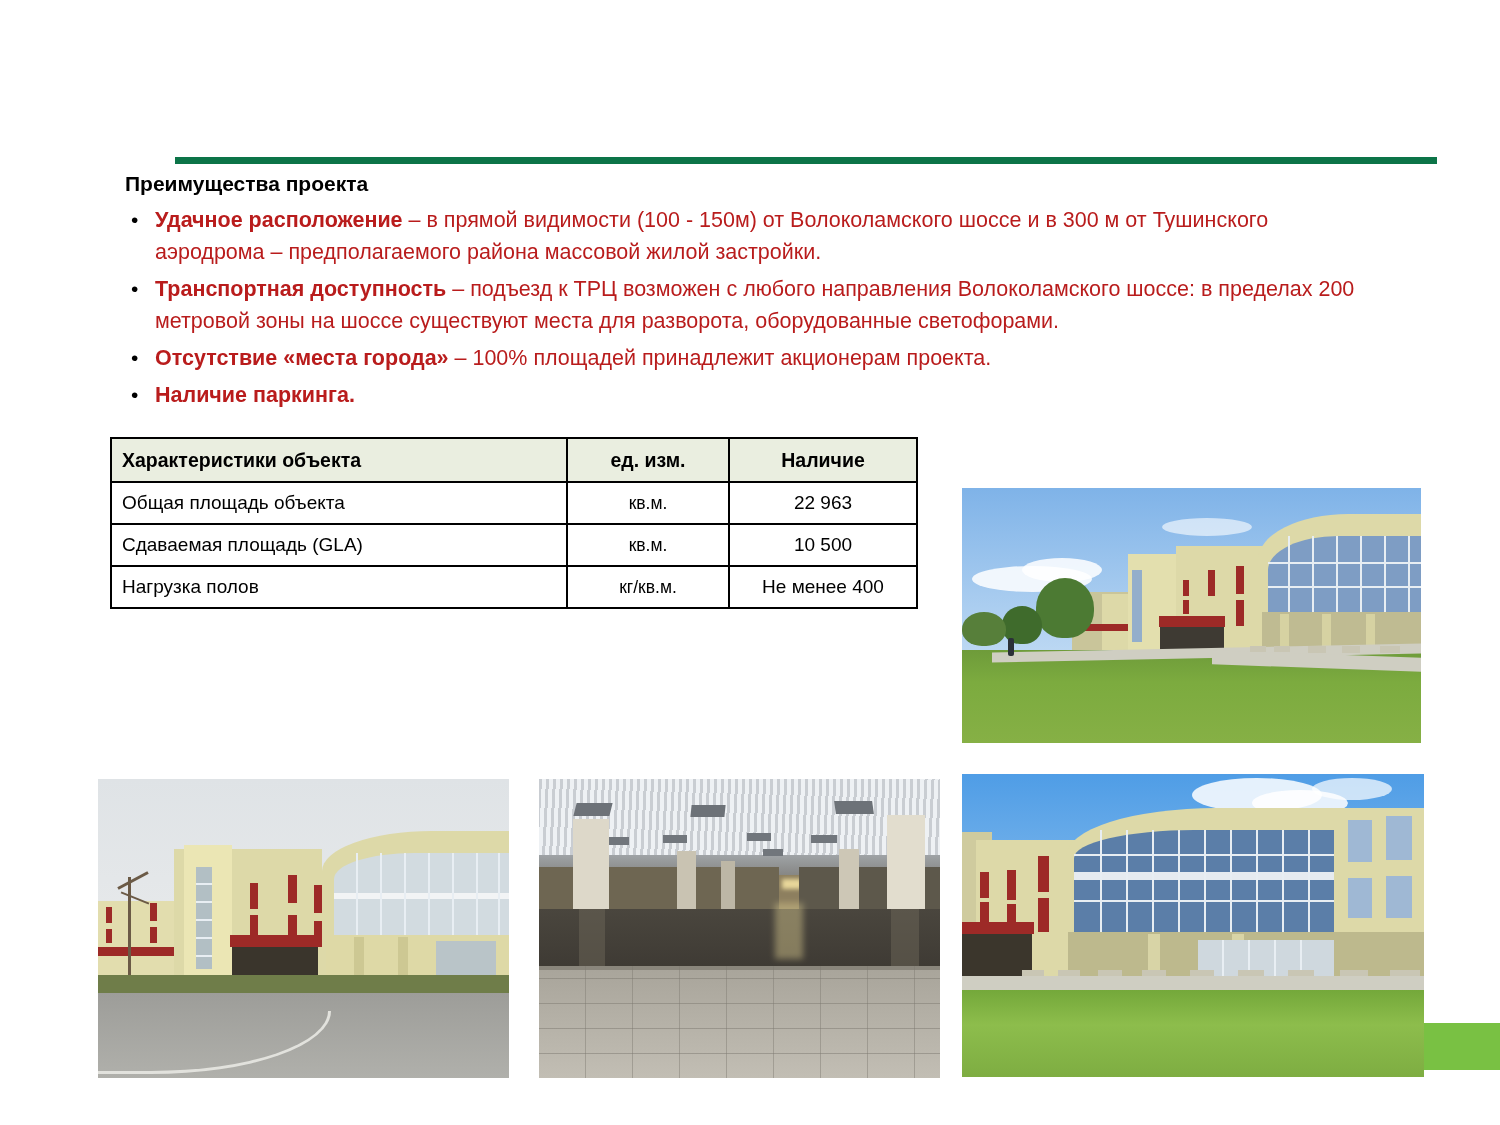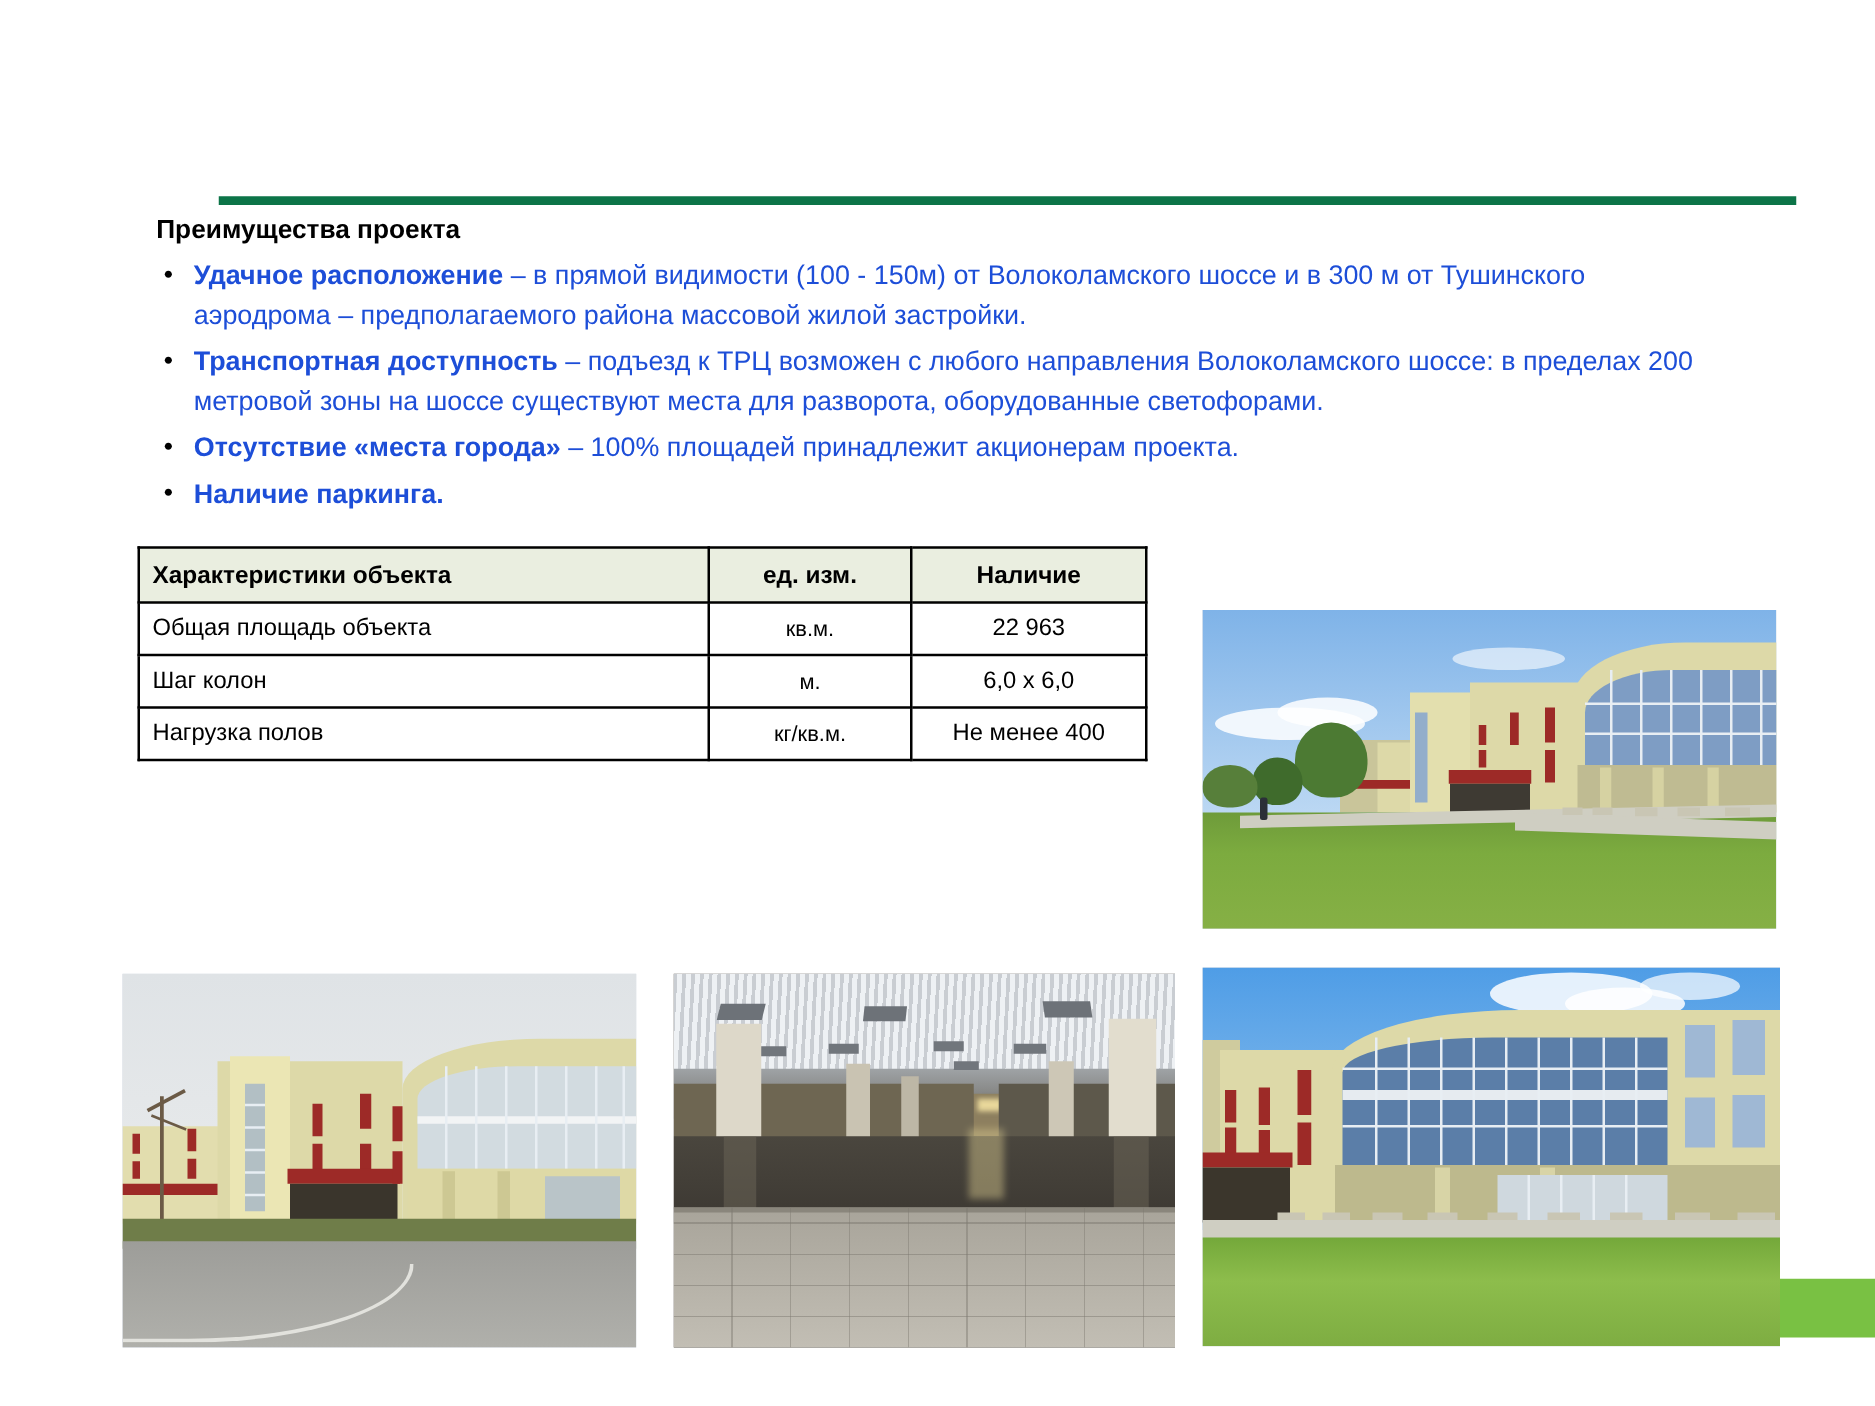--- a/index.html
+++ b/index.html
@@ -40,21 +40,21 @@
     margin-bottom:5px;
   }
   .bullet .dot{
     flex:0 0 30px;
     font-size:21px;line-height:32px;
     color:#000;text-align:left;padding-left:6px;
     box-sizing:border-box;
   }
   .bullet .txt{
     flex:1 1 auto;
-    font-size:21.5px;line-height:32px;color:#1d4ed8;
+    font-size:21.5px;line-height:32px;color:#b91c1c;
   }
   .bullet .txt b{font-weight:bold;}
 
   
   .tbl{
     position:absolute;left:110px;top:437px;
     width:806px;
     border-collapse:collapse;
     table-layout:fixed;
   }
@@ -151,23 +151,23 @@
         <th class="c2">Наличие</th>
       </tr>
     </thead>
     <tbody>
       <tr>
         <td class="c0">Общая площадь объекта</td>
         <td class="c1">кв.м.</td>
         <td class="c2">22 963</td>
       </tr>
       <tr>
-        <td class="c0">Шаг колон</td>
-        <td class="c1">м.</td>
-        <td class="c2">6,0 х 6,0</td>
+        <td class="c0">Сдаваемая площадь (GLA)</td>
+        <td class="c1">кв.м.</td>
+        <td class="c2">10 500</td>
       </tr>
       <tr>
         <td class="c0">Нагрузка полов</td>
         <td class="c1">кг/кв.м.</td>
         <td class="c2">Не менее 400</td>
       </tr>
     </tbody>
   </table>
 
   <div class="photo" style="left:962px;top:488px;width:459px;height:255px;">

